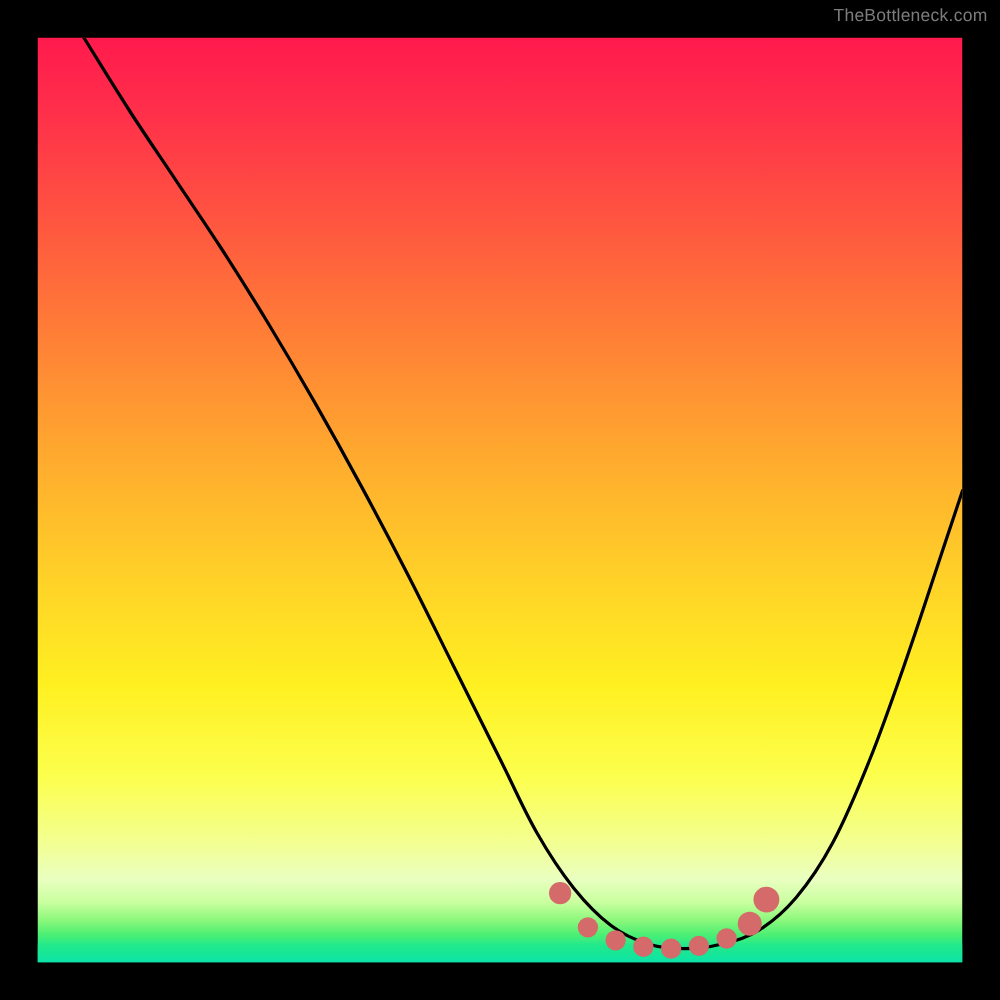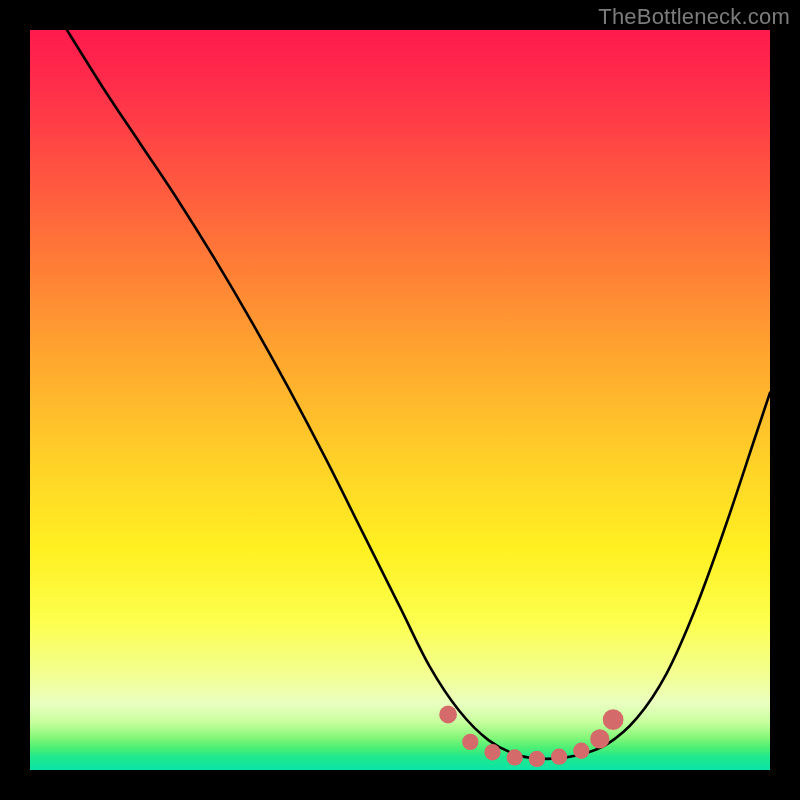--- a/index.html
+++ b/index.html
@@ -11,21 +11,21 @@
     width: 800px;
     height: 800px;
     background: #000;
   }
 
   .watermark {
     position: absolute;
     top: 4px;
     right: 10px;
     color: #7c7c7c;
-    font-size: 22px;
+    font-size: 14px;
     font-weight: 400;
     letter-spacing: 0.2px;
     z-index: 10;
   }
 
   .plot-area {
     position: absolute;
     left: 30px;
     top: 30px;
     width: 740px;

